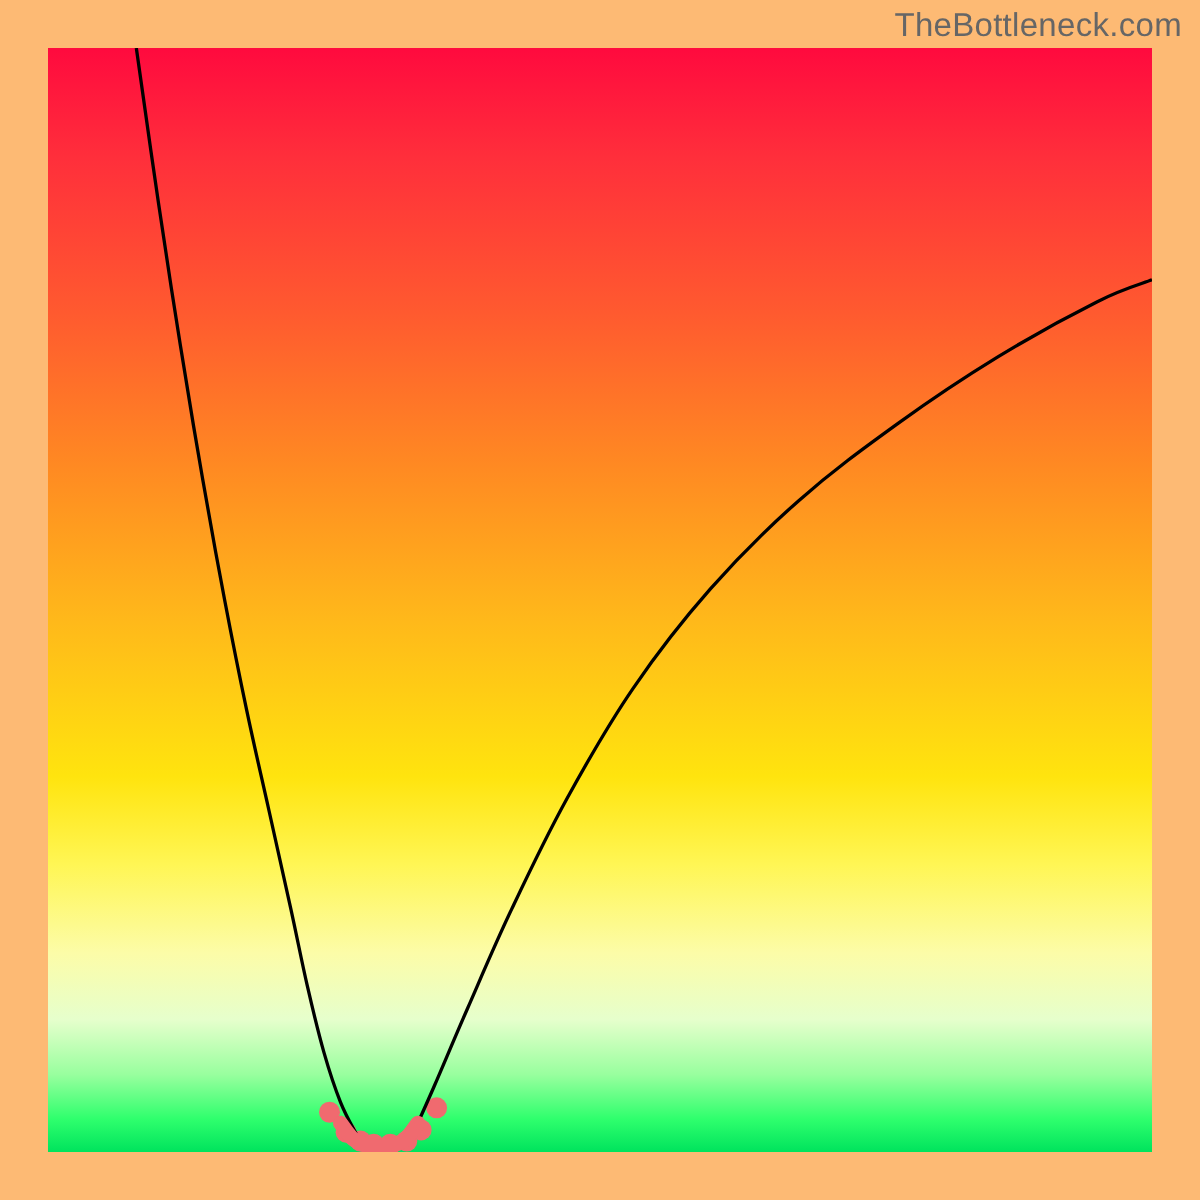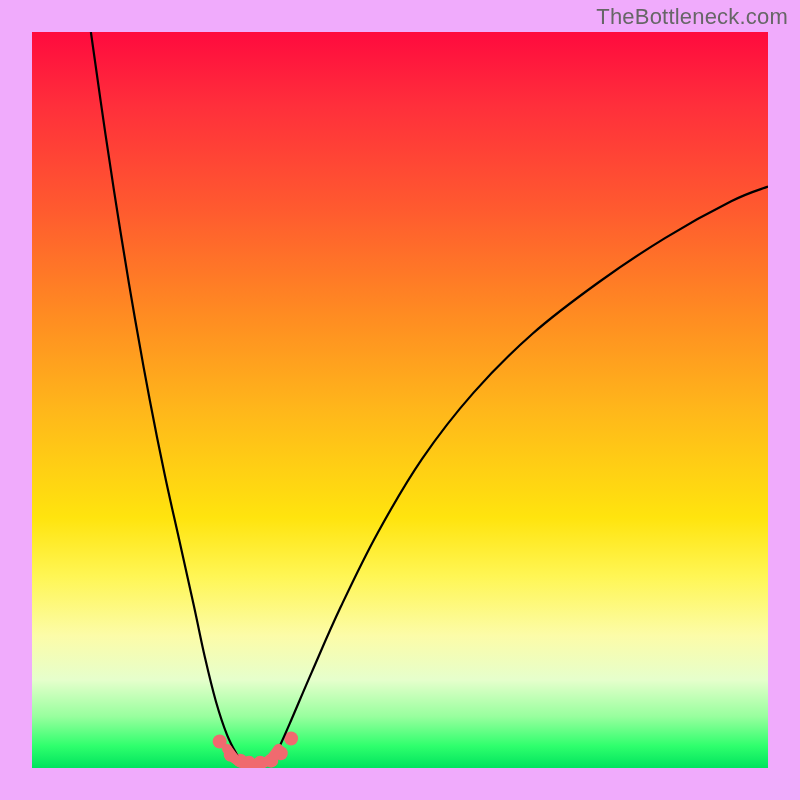--- a/index.html
+++ b/index.html
@@ -10,21 +10,21 @@
     background: #000;
     overflow: hidden;
     font-family: Arial, Helvetica, sans-serif;
   }
   .frame {
     position: absolute;
     top: 0;
     left: 0;
     width: 800px;
     height: 800px;
-    background: #f0abfc;
+    background: #fdba74;
   }
   .plot {
     position: absolute;
     top: 32px;
     left: 32px;
     width: 736px;
     height: 736px;
     background: linear-gradient(to bottom,
       #ff0a3e 0%,
       #ff2f3b 10%,

